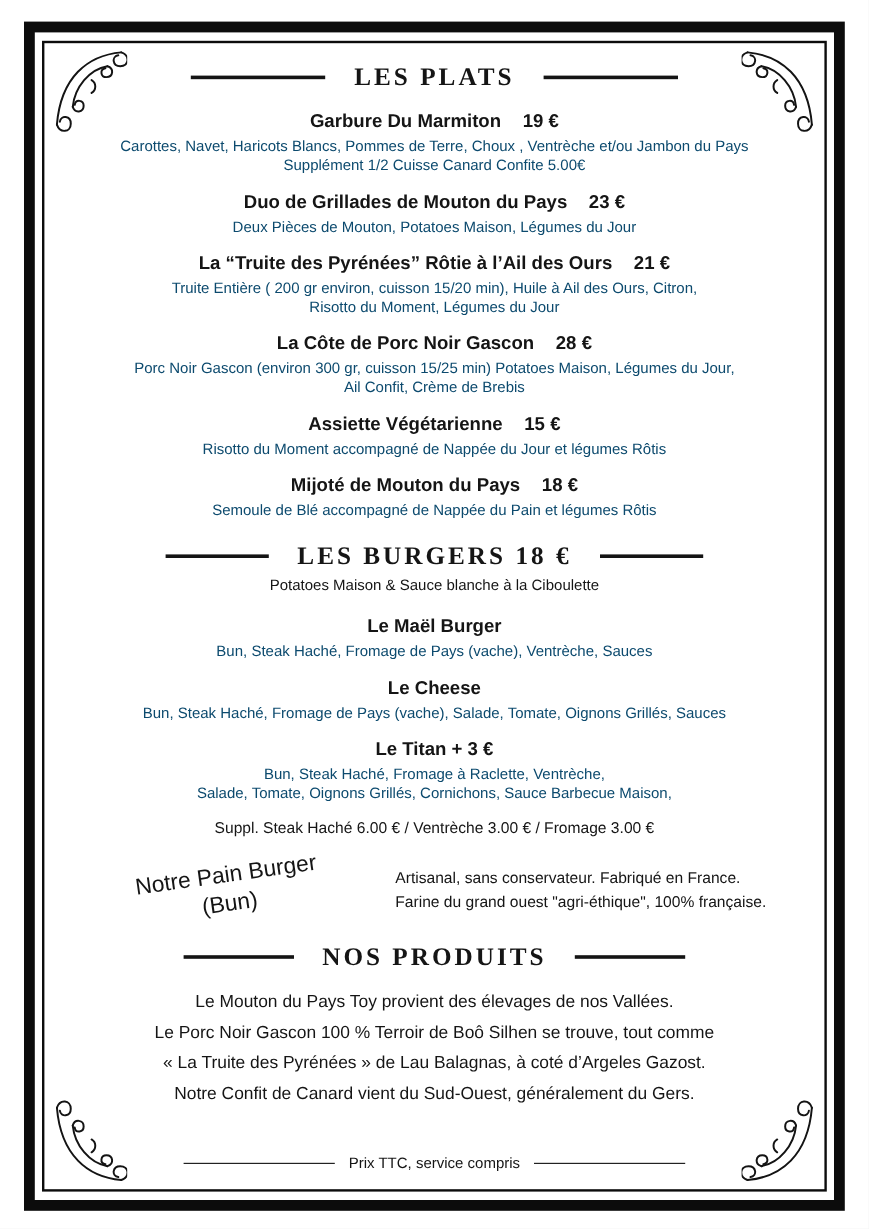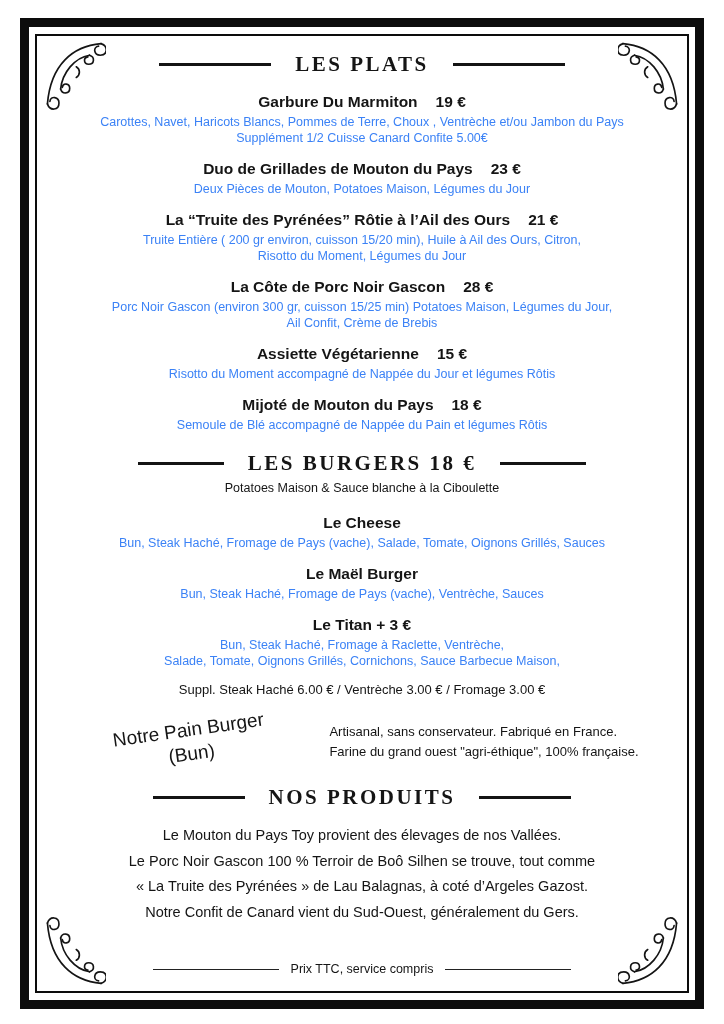--- a/index.html
+++ b/index.html
@@ -54,21 +54,21 @@
     font-weight: bold;
     font-size: 21px;
     letter-spacing: 2.5px;
     white-space: nowrap;
   }
   .row-plats { margin-bottom: 15px; }
 
   .menu-item { margin-bottom: 13px; }
   .item-title { font-size: 15.5px; font-weight: bold; line-height: 19px; margin-bottom: 3px; }
   .item-price { margin-left: 18px; }
-  .item-desc { font-size: 12.5px; line-height: 16px; color: #3b82f6; }
+  .item-desc { font-size: 12.5px; line-height: 16px; color: #0c4a6e; }
 
   .row-burgers { margin-top: 18px; margin-bottom: 4px; }
   .burgers-subtitle { font-size: 12.5px; line-height: 16px; margin-bottom: 17px; }
 
   .supplement-line { font-size: 13px; margin-top: 12px; margin-bottom: 4px; }
 
   .bun-row {
     display: flex; align-items: center; justify-content: center;
     gap: 34px;
     margin-top: 14px; margin-bottom: 8px;
@@ -206,30 +206,30 @@
 
     <div class="title-row row-burgers">
       <span class="rule rule-burgers"></span>
       <span class="serif-title">LES BURGERS 18 €</span>
       <span class="rule rule-burgers"></span>
     </div>
     <div class="burgers-subtitle">Potatoes Maison &amp; Sauce blanche à la Ciboulette</div>
 
     <div class="menu-item">
       <div class="item-title">
+        <span class="item-name">Le Maël Burger</span>
+      </div>
+      <div class="item-desc">Bun, Steak Haché,  Fromage de Pays (vache), Ventrèche, Sauces</div>
+    </div>
+
+    <div class="menu-item">
+      <div class="item-title">
         <span class="item-name">Le Cheese</span>
       </div>
       <div class="item-desc">Bun, Steak Haché, Fromage de Pays (vache), Salade, Tomate, Oignons Grillés, Sauces</div>
-    </div>
-
-    <div class="menu-item">
-      <div class="item-title">
-        <span class="item-name">Le Maël Burger</span>
-      </div>
-      <div class="item-desc">Bun, Steak Haché,  Fromage de Pays (vache), Ventrèche, Sauces</div>
     </div>
 
     <div class="menu-item">
       <div class="item-title">
         <span class="item-name">Le Titan + 3 €</span>
       </div>
       <div class="item-desc">Bun, Steak Haché, Fromage à Raclette, Ventrèche,</div>
       <div class="item-desc">Salade, Tomate, Oignons Grillés, Cornichons, Sauce Barbecue Maison,</div>
     </div>
 

